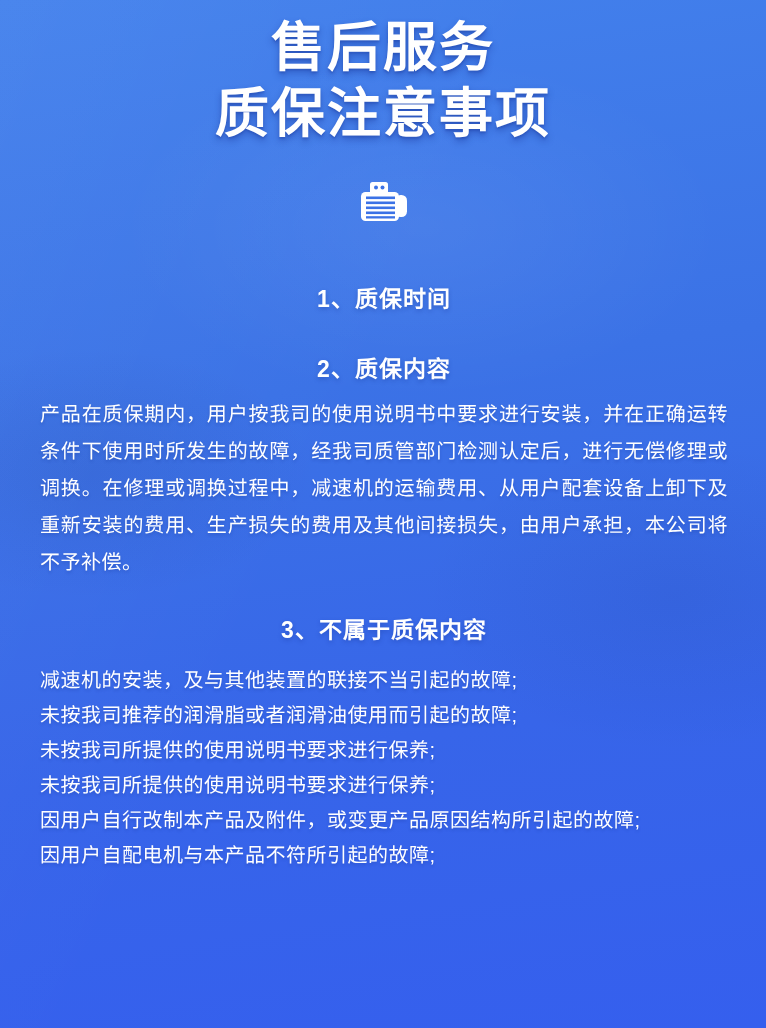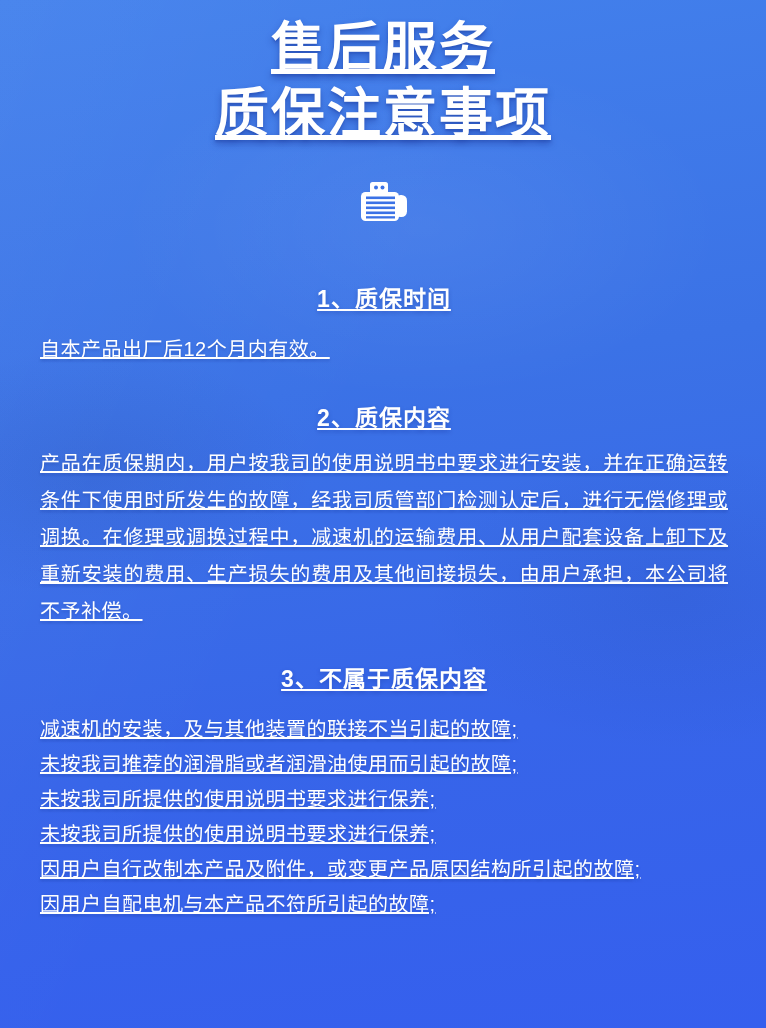--- a/index.html
+++ b/index.html
@@ -12,21 +12,20 @@
     position: relative;
     width: 766px;
     height: 1028px;
     overflow: hidden;
     background:
       radial-gradient(ellipse 320px 180px at 12% 46%, rgba(22,44,115,0.10), transparent 70%),
       radial-gradient(ellipse 360px 220px at 88% 58%, rgba(22,44,115,0.09), transparent 70%),
       radial-gradient(ellipse 420px 240px at 55% 22%, rgba(255,255,255,0.06), transparent 72%),
       linear-gradient(115deg, rgba(255,255,255,0.04) 0%, rgba(255,255,255,0.0) 45%),
       linear-gradient(172deg, #4381EC 0%, #3B72E6 38%, #3765E9 70%, #355FEE 100%);
-    text-decoration: underline;
   }
   .header { text-align: center; padding-top: 14px; }
   .title {
     font-size: 54px;
     line-height: 66px;
     font-weight: 900;
     letter-spacing: 2px;
     text-shadow: 0 4px 7px rgba(24,52,150,0.45), 0 2px 2px rgba(24,52,150,0.30);
   }
   .icon-wrap {
@@ -99,21 +98,20 @@
         <rect x="9" y="34.2" width="29" height="2.3" fill="#3B72E6"></rect>
       </svg>
     </div>
 
   </div>
 
   <div class="content">
 
     <div class="section">
       <div class="section-title s1">1、质保时间</div>
-      <div class="body-text single-line">自本产品出厂后12个月内有效。</div>
     </div>
 
     <div class="section">
       <div class="section-title s2">2、质保内容</div>
       <div class="body-text paragraph">产品在质保期内，用户按我司的使用说明书中要求进行安装，并在正确运转条件下使用时所发生的故障，经我司质管部门检测认定后，进行无偿修理或调换。在修理或调换过程中，减速机的运输费用、从用户配套设备上卸下及重新安装的费用、生产损失的费用及其他间接损失，由用户承担，本公司将不予补偿。</div>
     </div>
 
     <div class="section">
       <div class="section-title s3">3、不属于质保内容</div>
       <div class="body-text fault-list">

